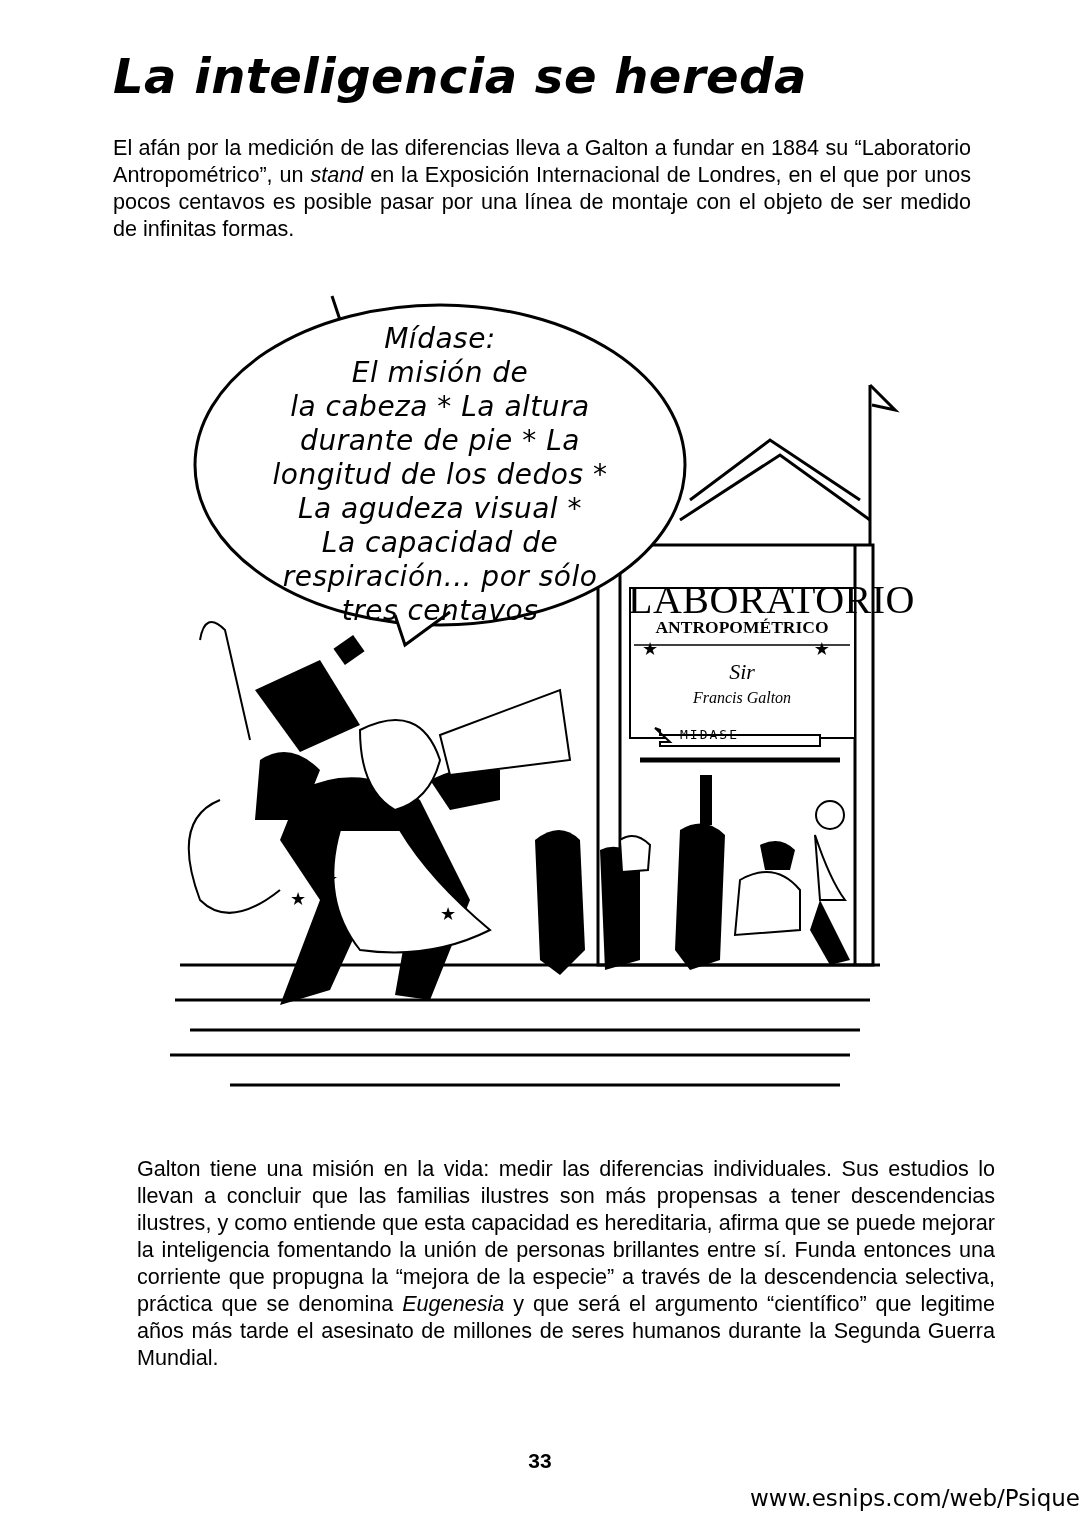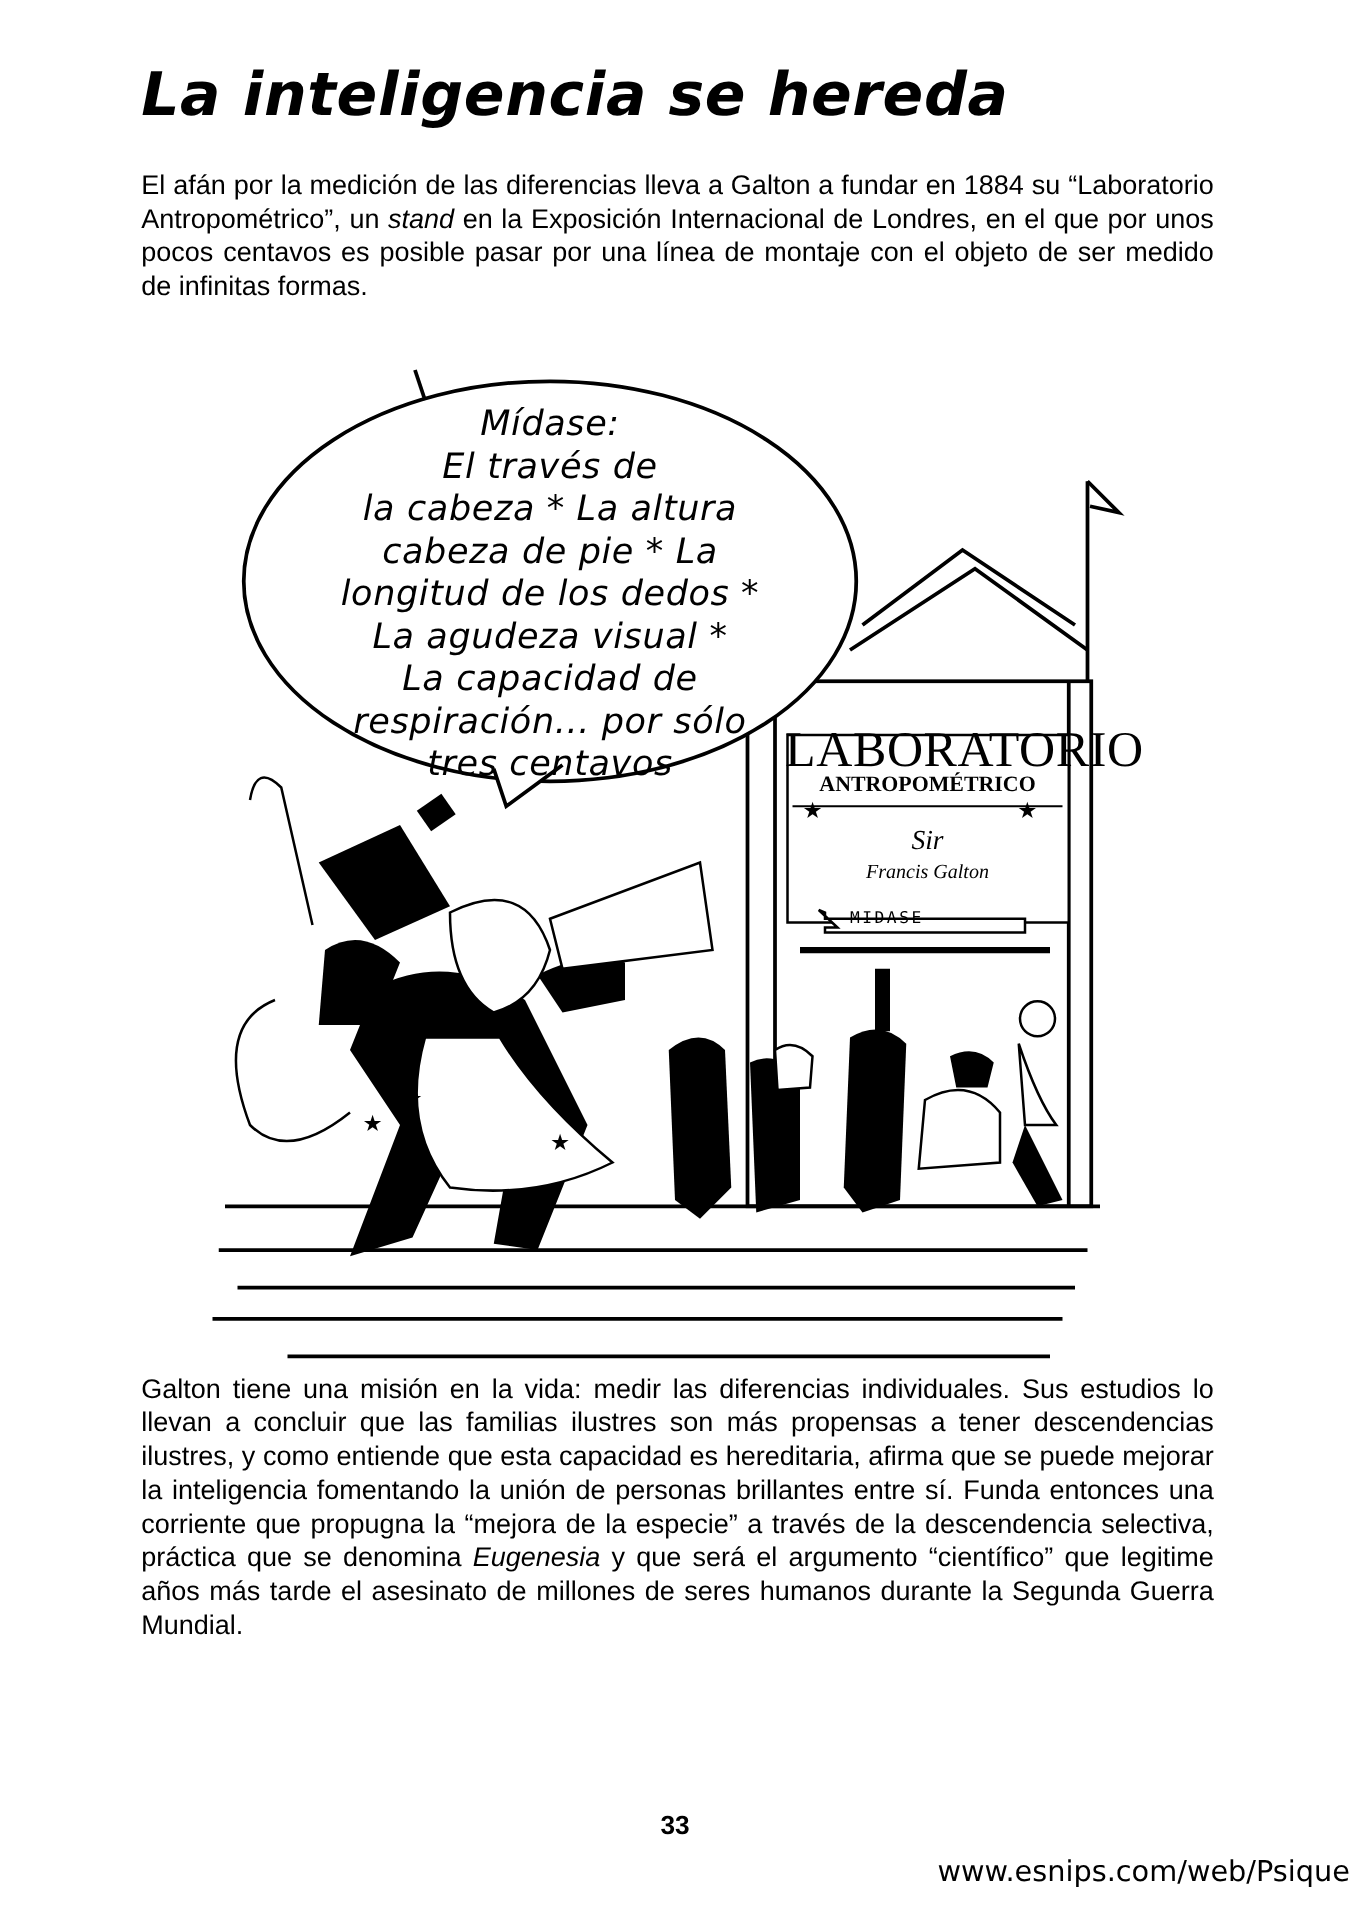--- a/index.html
+++ b/index.html
@@ -8,21 +8,21 @@
     position: absolute; left: 113px; top: 52px;
     font-family: "DejaVu Sans", sans-serif; font-weight: bold; font-style: italic;
     font-size: 48px; letter-spacing: 0.5px; margin: 0; line-height: 1;
   }
   .para {
     position: absolute; left: 113px; width: 858px;
     font-family: "Liberation Sans", sans-serif; font-size: 21.6px; line-height: 27px;
     text-align: justify; margin: 0;
   }
   .para1 { top: 134px; }
-  .para2 { top: 1097px; }
+  .para2 { top: 1155px; margin-left: 24px; }
   .para em { font-style: italic; }
   .illustration { position: absolute; left: 130px; top: 290px; width: 780px; height: 810px; }
   .bubble-text {
     position: absolute; left: 220px; top: 322px; width: 440px;
     font-family: "DejaVu Sans", sans-serif; font-style: italic; font-size: 28px; line-height: 34px;
     text-align: center; letter-spacing: 0.5px;
   }
   .bubble-line { display: block; }
   .sign {
     position: absolute; left: 628px; top: 584px; width: 228px;
@@ -114,23 +114,23 @@
   <g fill="#fff" stroke="#000" stroke-width="2">
     <circle cx="830" cy="815" r="14"></circle>
     <path d="M815 835 Q830 880 845 900 L820 900 Z"></path>
     <path d="M740 880 Q775 860 800 890 L800 930 L735 935 Z"></path>
     <path d="M620 840 Q635 830 650 845 L648 870 L622 872 Z"></path>
   </g>
 </svg>
 
 <div class="bubble-text">
   <span class="bubble-line">Mídase:</span>
-  <span class="bubble-line">El través de</span>
+  <span class="bubble-line">El misión de</span>
   <span class="bubble-line">la cabeza * La altura</span>
-  <span class="bubble-line">cabeza de pie * La</span>
+  <span class="bubble-line">durante de pie * La</span>
   <span class="bubble-line">longitud de los dedos *</span>
   <span class="bubble-line">La agudeza visual *</span>
   <span class="bubble-line">La capacidad de</span>
   <span class="bubble-line">respiración... por sólo</span>
   <span class="bubble-line">tres centavos</span>
 </div>
 
 <div class="sign">
   <span class="sign-l1">LABORATORIO</span>
   <span class="sign-l2">ANTROPOMÉTRICO</span>

